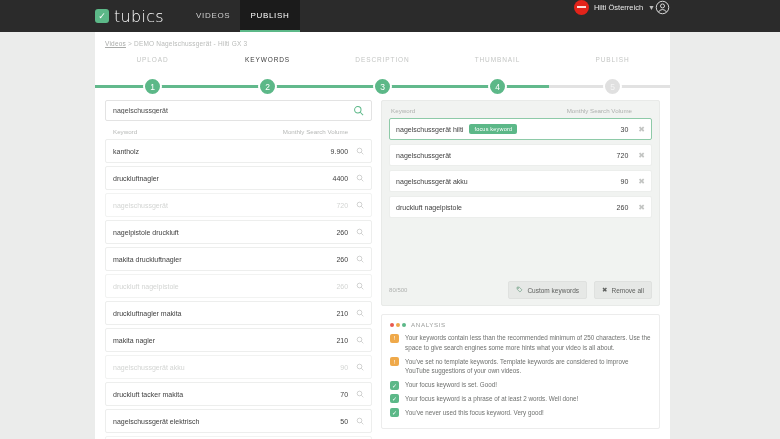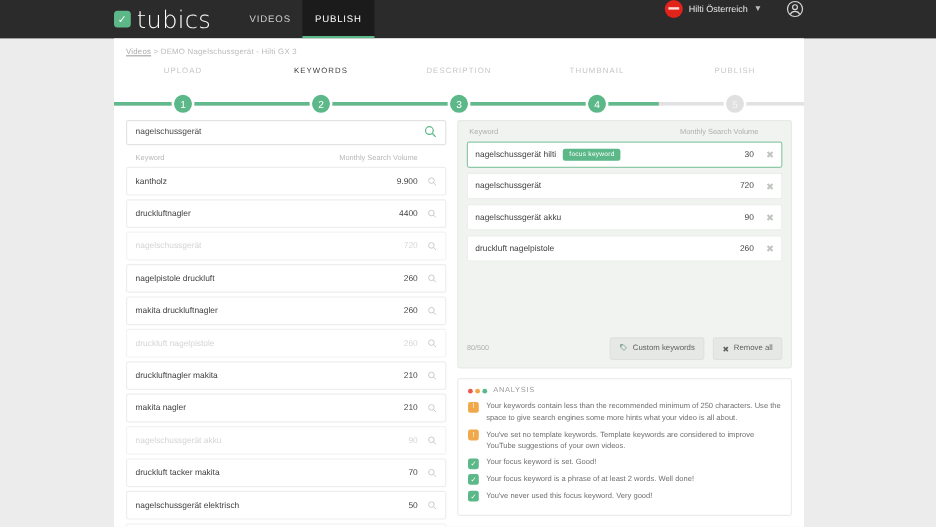--- a/index.html
+++ b/index.html
@@ -23,37 +23,37 @@
     height: 32px; width: 575px;
     display: flex; align-items: center;
   }
   .logo { display: flex; align-items: center; gap: 5px; }
   .logo-badge {
     width: 14px; height: 14px; border-radius: 3px;
     background: #5cb888; color: #fff;
     font-size: 9px; line-height: 14px; text-align: center;
   }
   .logo-text {
-    color: #fff; font-size: 20px; letter-spacing: .3px;
+    color: #fff; font-size: 16px; letter-spacing: .3px;
     font-family: "DejaVu Sans", sans-serif; font-weight: 300;
   }
   .nav-links { display: flex; align-items: center; height: 32px; margin-left: 22px; }
   .nav-link {
     color: #cfcfcf; font-size: 8px; letter-spacing: .7px;
     padding: 0 10px; height: 32px; line-height: 32px;
     cursor: pointer; position: relative;
   }
   .nav-link.active { color: #fff; background: #1b1b1b; }
   .nav-link.active:after {
     content:""; position:absolute; left:0; bottom:0; width:100%; height:2px;
     background:#5cb888;
   }
   .nav-right {
     position: absolute; right: 0; top: 0; height: 15px;
-    display: flex; align-items: center; gap: 20px;
+    display: flex; align-items: center; gap: 0;
   }
   .account { display: flex; align-items: center; gap: 5px; cursor: pointer; }
   .account-logo {
     width: 15px; height: 15px; border-radius: 50%;
     background: #e2231a; position: relative;
   }
   .account-logo:after {
     content:""; position:absolute; left:3px; top:6px; width:9px; height:2px;
     background:#fff; opacity:.85;
   }

